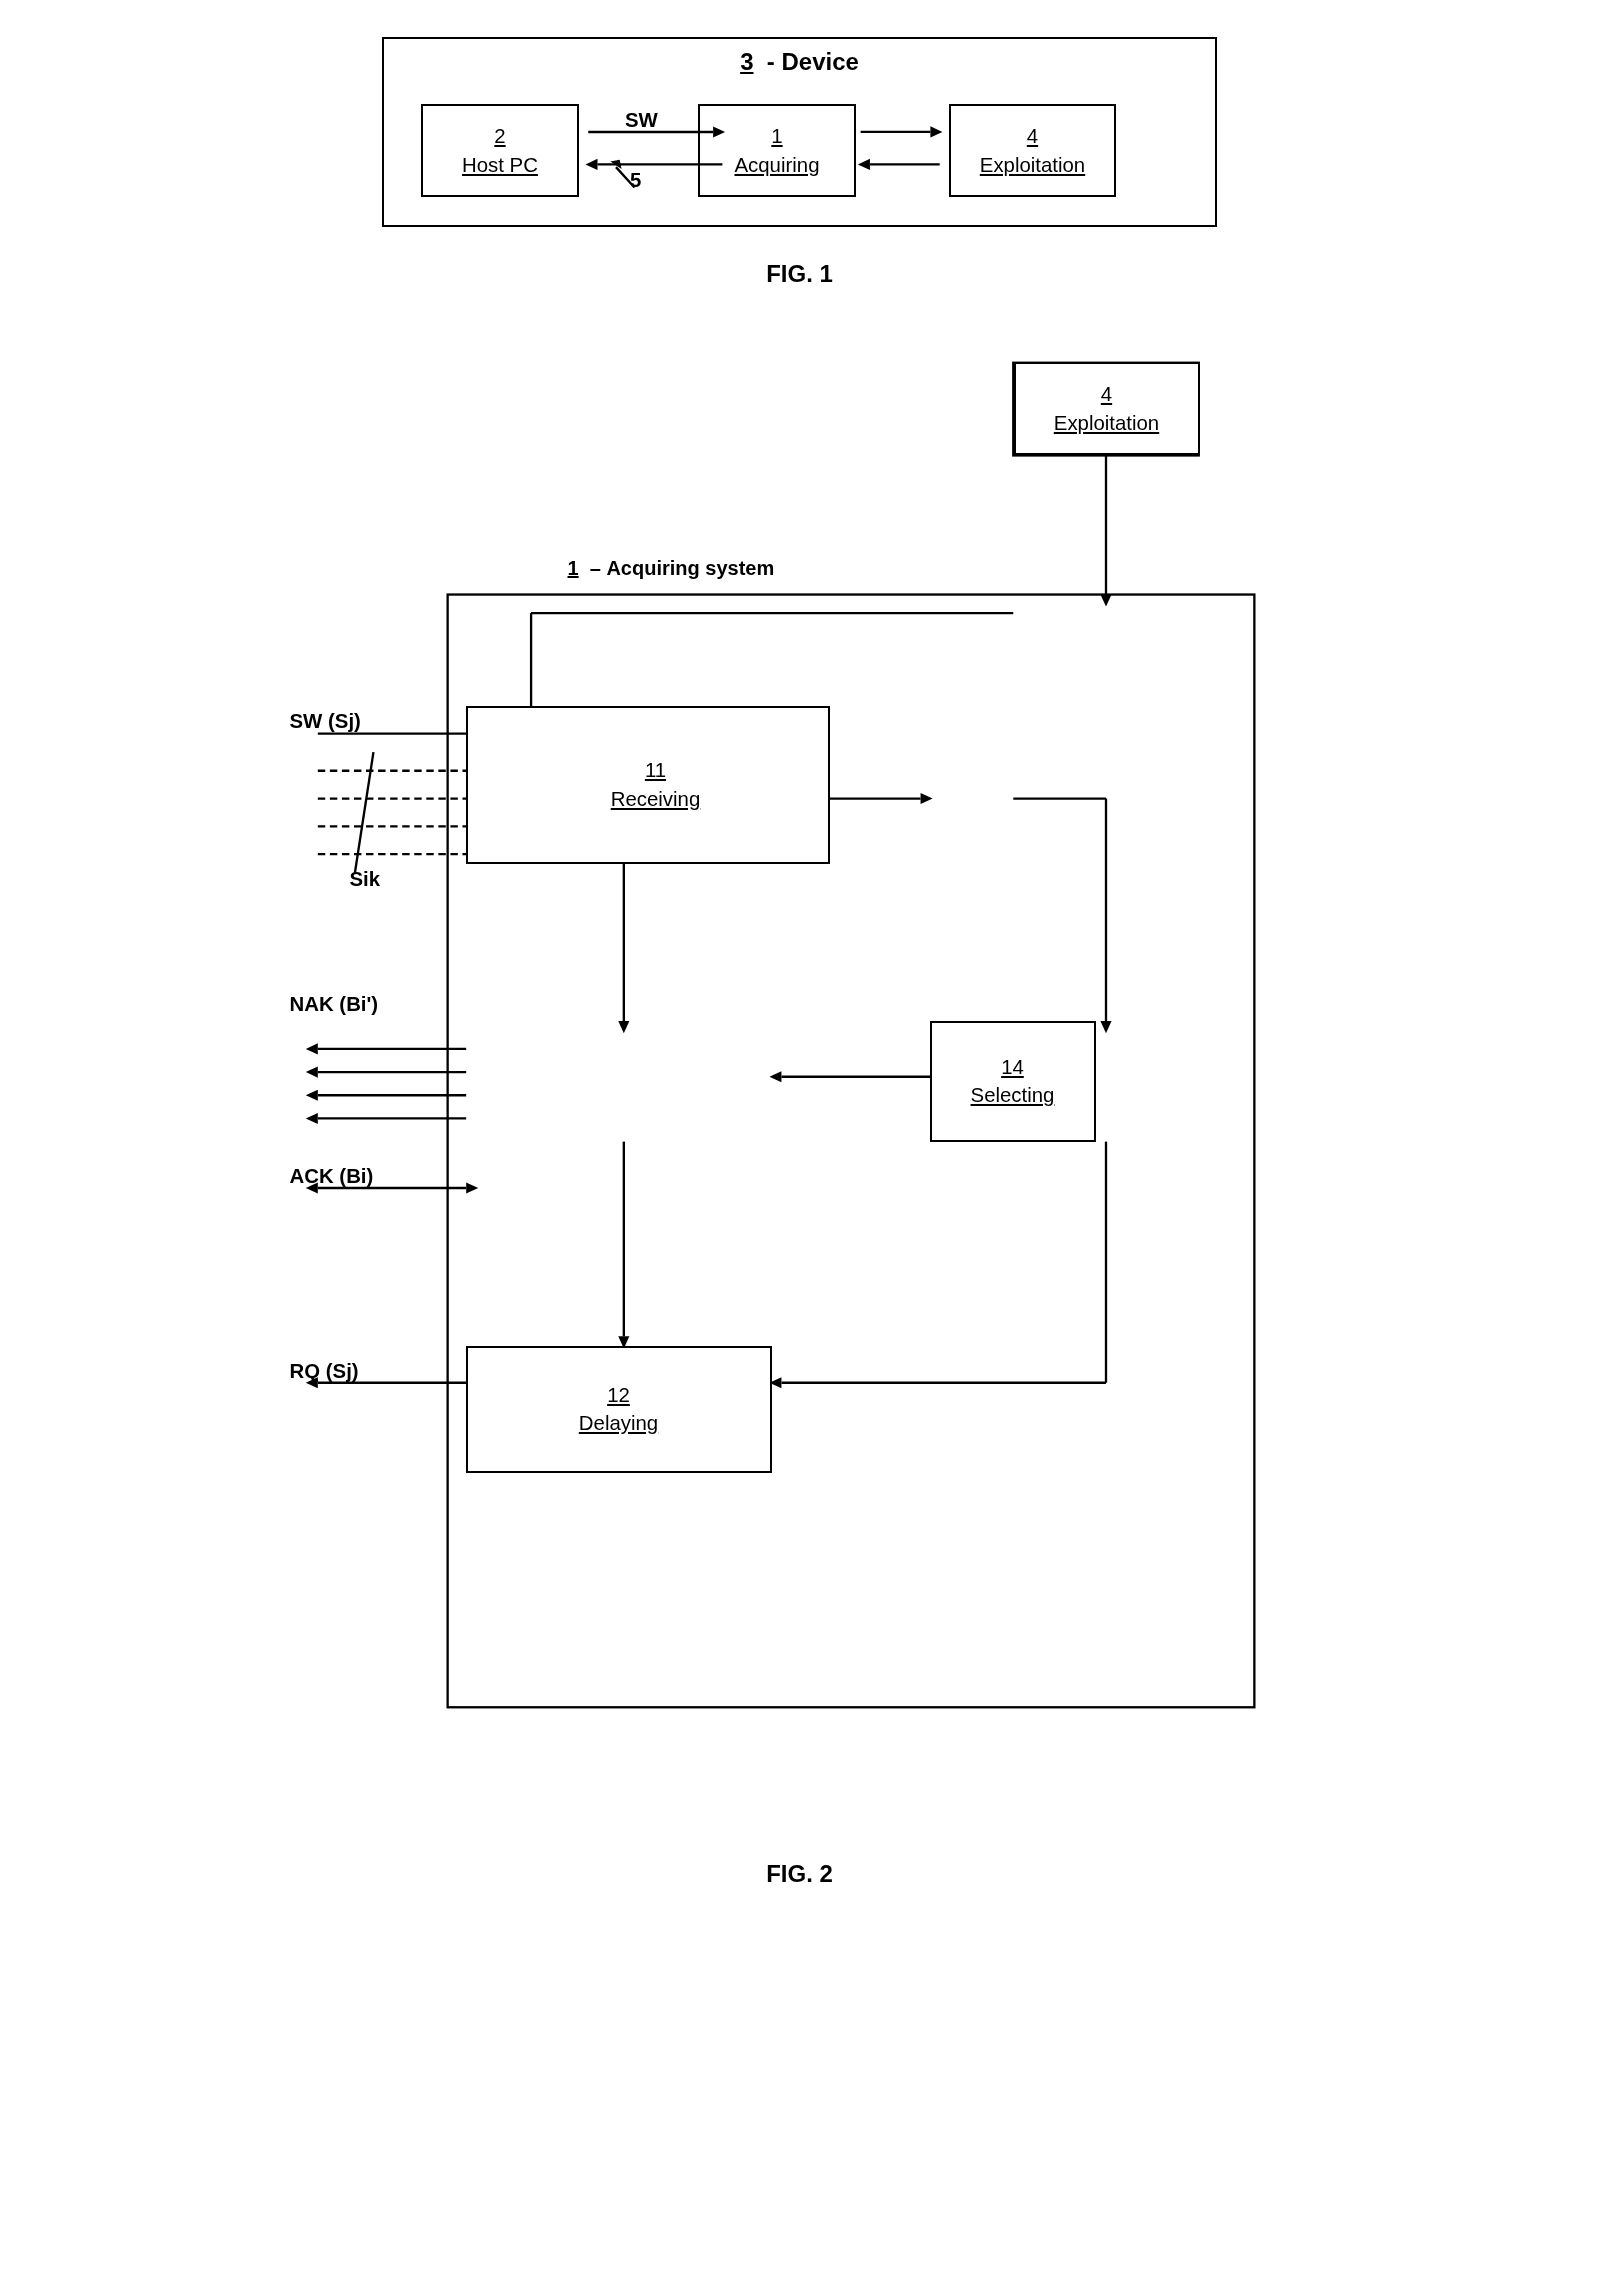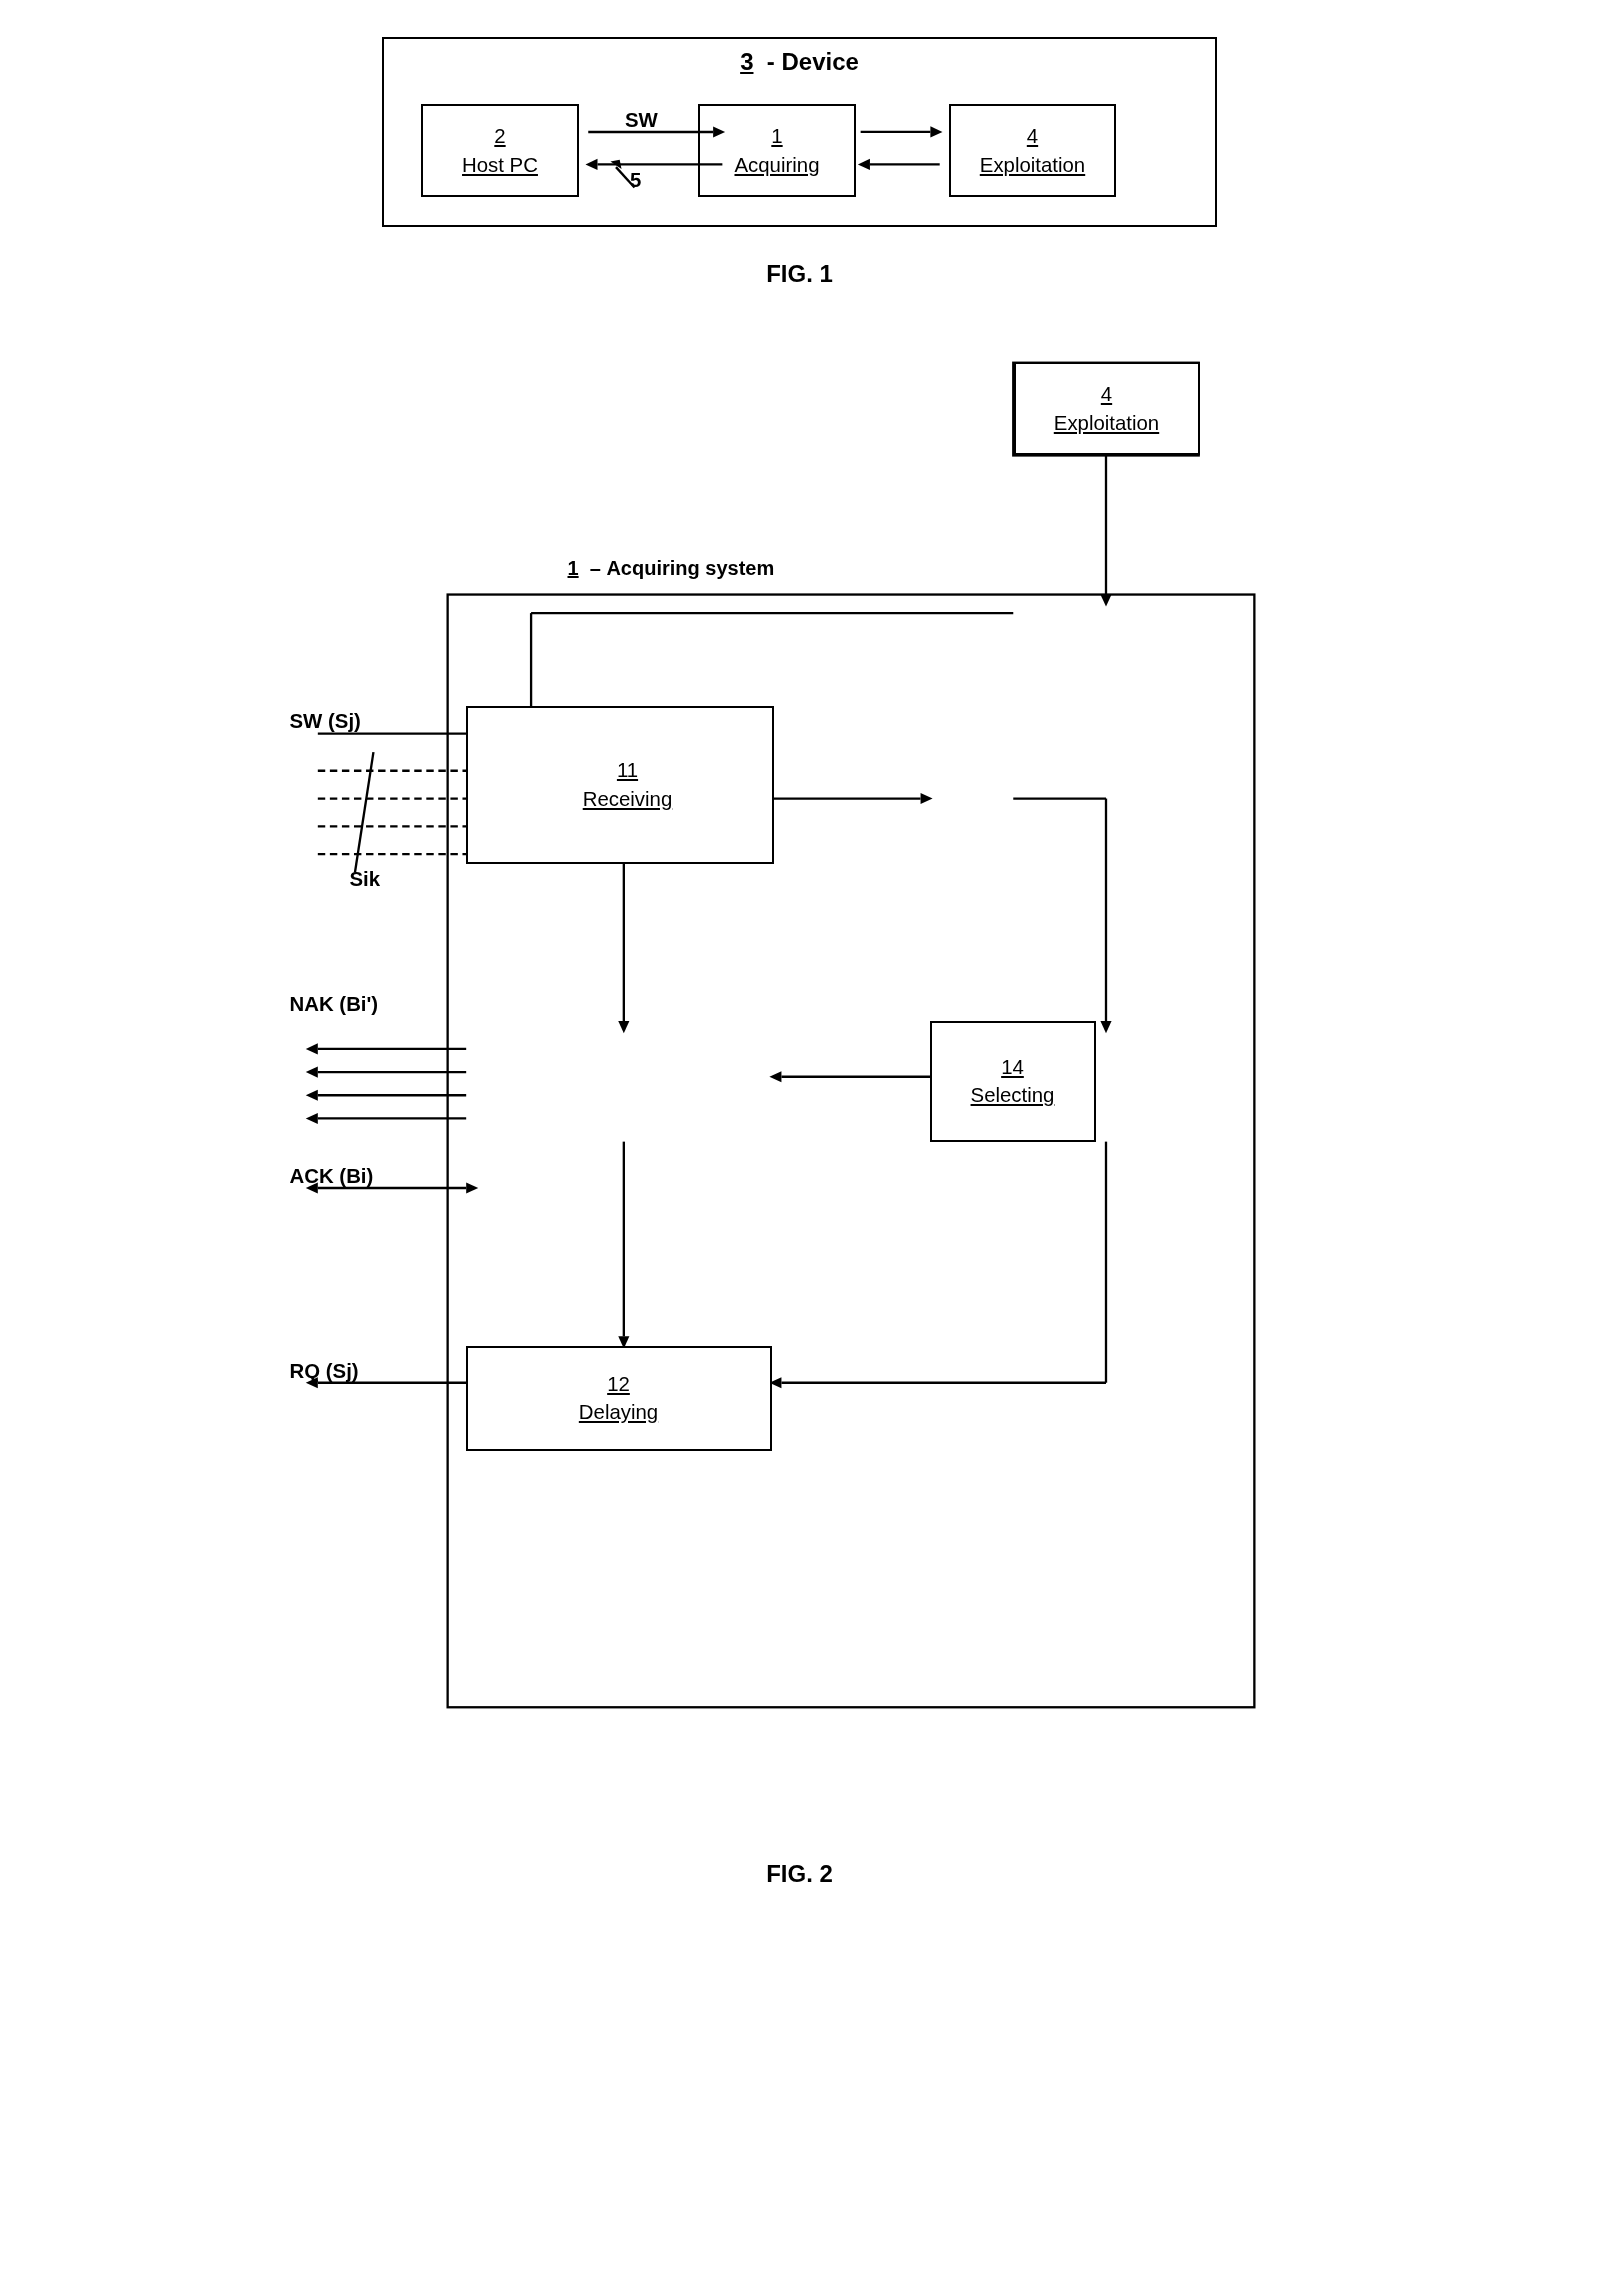--- a/index.html
+++ b/index.html
@@ -265,37 +265,37 @@
           <span>4</span><br>
           <span>Exploitation</span>
         </div>
       </div>
 
       <div class="fig2-text" style="left:278px; top:213px; font-size:20px; font-weight:bold; white-space:nowrap;">
         <span style="text-decoration:underline;">1</span>
         &nbsp;–&nbsp;<span>Acquiring system</span>
       </div>
 
-      <div class="fig2-box" style="left:176px; top:362px; width:308px; height:158px;padding-left:16px;">
+      <div class="fig2-box" style="left:176px; top:362px; width:364px; height:158px;padding-left:16px;">
         <div class="box-label">
           <span>11</span><br>
           <span>Receiving</span>
         </div>
       </div>
 
 
 
       <div class="fig2-box" style="left:640px; top:677px; width:166px; height:121px;">
         <div class="box-label">
           <span>14</span><br>
           <span>Selecting</span>
         </div>
       </div>
 
-      <div class="fig2-box" style="left:176px; top:1002px; width:306px; height:105px;">
+      <div class="fig2-box" style="left:176px; top:1002px; width:306px; height:127px;">
         <div class="box-label">
           <span>12</span><br>
           <span>Delaying</span>
         </div>
       </div>
 
       <div class="fig2-text" style="left:0px; top:366px; font-size:20.4px; font-weight:bold;">SW (Sj)</div>
 
       <div class="fig2-text" style="left:60px; top:524px; font-size:20.4px; font-weight:bold;">Sik</div>
 

